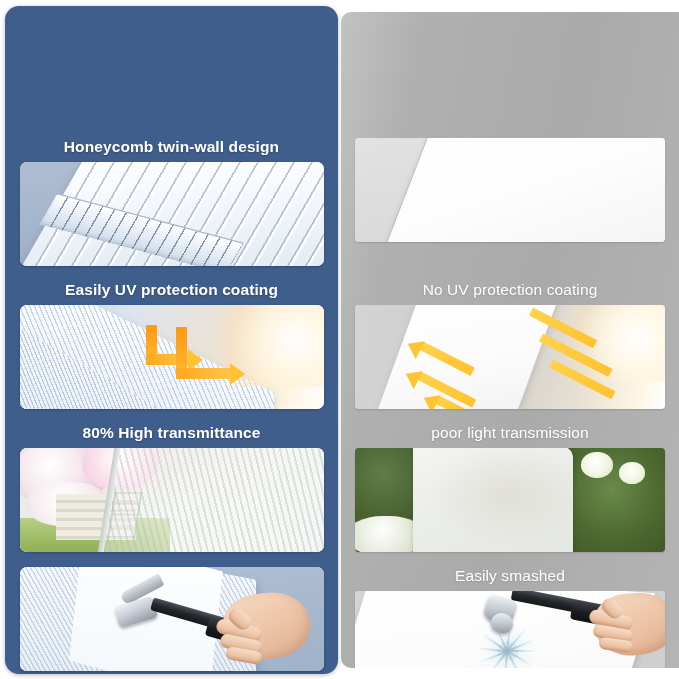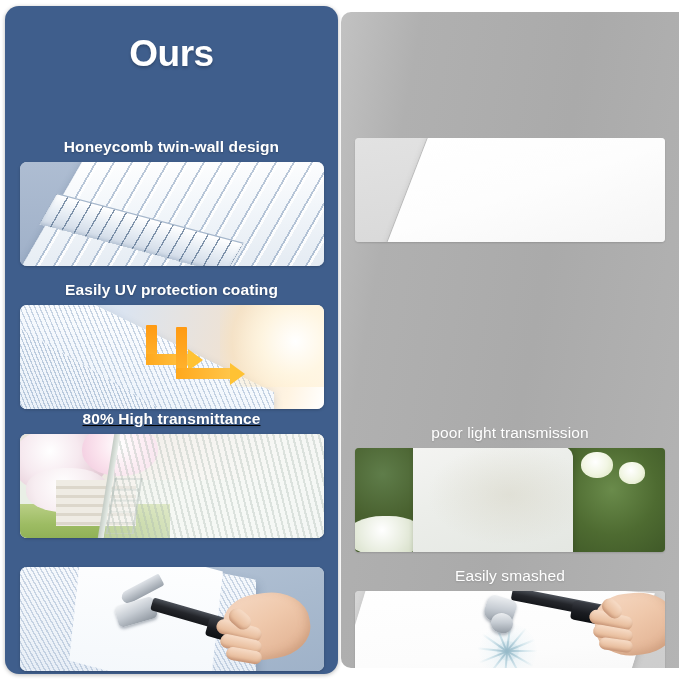--- a/index.html
+++ b/index.html
@@ -311,21 +311,20 @@
     transform-origin: 0 50%; }
   .crack-halo { position:absolute; left:6px; top:2px; width:58px; height:56px; border-radius:50%;
     background: radial-gradient(circle, rgba(206,229,238,0.55) 0%, rgba(225,240,246,0.22) 48%, rgba(255,255,255,0) 75%); }
 </style>
 </head>
 <body>
 
 <div id="infographic">
 
   <div class="panel panel-ours">
-    <div class="panel-title">Ours</div>
 
     <div class="row" style="top:92px;">
       <span class="row-label">Honeycomb twin-wall design</span>
       <div class="img-card">
         <div class="scene">
           <div class="tw-bg"></div>
           <div class="tw-sheet">
               <div class="tw-ribs"></div>
             </div>
           <div class="tw-edge"></div>
@@ -346,21 +345,21 @@
           <div class="arr-right" style="left:126px; top:49px; width:44px;"></div>
           <div class="arr-head-r" style="left:168px; top:44px;"></div>
 
           <div class="arr-down" style="left:156px; top:22px; height:52px;"></div>
           <div class="arr-right" style="left:156px; top:63px; width:56px;"></div>
           <div class="arr-head-r" style="left:210px; top:58px;"></div>
         </div>
       </div>
     </div>
 
-    <div class="row" style="top:364px;text-decoration:underline;">
+    <div class="row" style="top:378px;">
       <span class="row-label">80% High transmittance</span>
       <div class="img-card">
         <div class="scene">
           <div class="tr-bg"></div>
           <div class="tr-sky"></div>
           <div class="tr-grass"></div>
           <div class="tr-tree1"></div>
           <div class="tr-tree2"></div>
           <div class="tr-tree3"></div>
           <div class="tr-steps"></div>
@@ -397,20 +396,41 @@
 
     <div class="row" style="top:86px;">
       <div class="img-card">
         <div class="scene">
           <div class="sp-bg"></div>
           <div class="sp-sheet"></div>
         </div>
       </div>
     </div>
 
+    <div class="row" style="top:229px;">
+      <span class="row-label">No UV protection coating</span>
+      <div class="img-card">
+        <div class="scene">
+          <div class="nuv-bg"></div>
+          <div class="nuv-sheet"></div>
+          <div class="nuv-sun"></div>
+
+          <div class="nuv-ray" style="left:176px; top:2px;  width:72px;"></div>
+          <div class="nuv-ray" style="left:186px; top:28px; width:78px;"></div>
+          <div class="nuv-ray" style="left:196px; top:54px; width:70px;"></div>
+
+          <div class="nuv-ray" style="left:66px;  top:36px; width:58px;"></div>
+          <div class="nuv-head" style="left:52px; top:32px;"></div>
+          <div class="nuv-ray" style="left:64px;  top:66px; width:62px;"></div>
+          <div class="nuv-head" style="left:50px; top:62px;"></div>
+          <div class="nuv-ray" style="left:82px;  top:90px; width:44px;"></div>
+          <div class="nuv-head" style="left:68px; top:86px;"></div>
+        </div>
+      </div>
+    </div>
 
     <div class="row" style="top:372px;">
       <span class="row-label">poor light transmission</span>
       <div class="img-card">
         <div class="scene">
           <div class="pt-bg"></div>
           <div class="pt-left"></div>
           <div class="pt-bush"></div>
           <div class="pt-right"></div>
           <div class="pt-fl1"></div>

